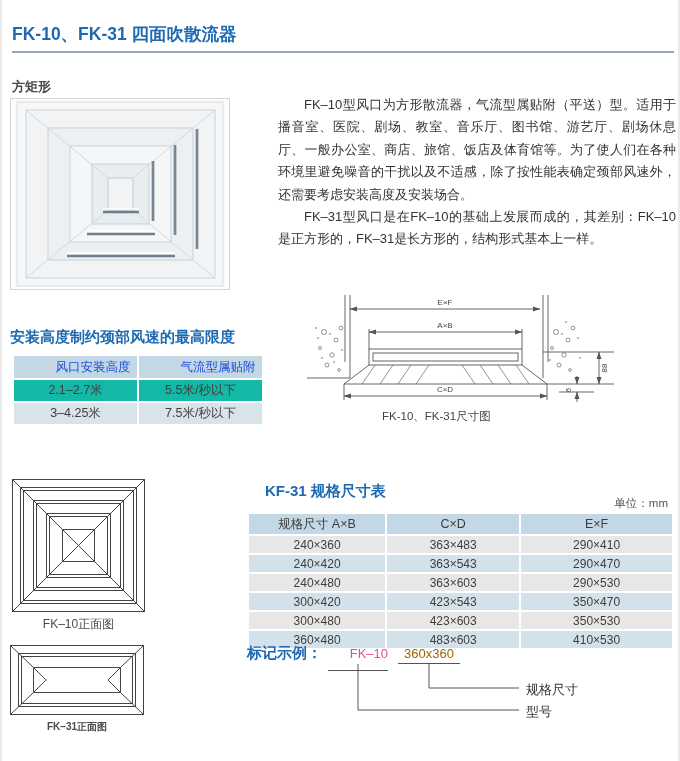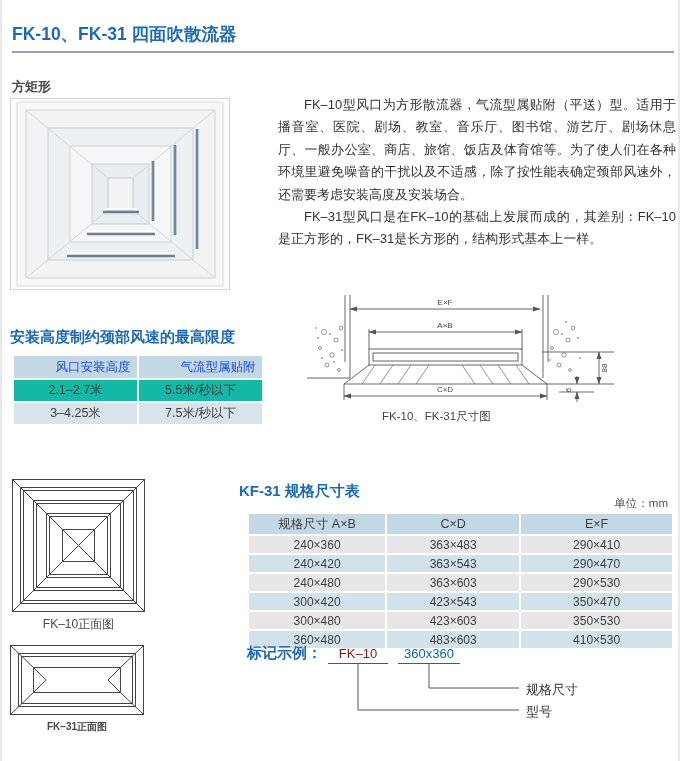--- a/index.html
+++ b/index.html
@@ -27,32 +27,32 @@
 
   .height-table { left:10px; top:354px; width:252px; }
   .height-table th { background:#c3d7e5; height:20px; font-size:12.5px; color:#1d4ed8;padding-left:36px; }
   .height-table td { height:19px; font-size:12.5px; color:#3e3e3e; }
   .height-table tr.row-a td { background:#14b8a6; }
   .height-table tr.row-b td { background:#d9e3ea; }
 
   .dim-figure { left:292px; top:292px; }
   .dim-caption { left:380px; top:409px; width:160px; text-align:left; font-size:11.5px; color:#444; }
 
-  .spec-title { left:237px; top:482px; }
+  .spec-title { left:263px; top:482px; }
   .spec-unit { right:10px; top:496px; font-size:11.5px; color:#555; }
   .spec-table { left:245px; top:512px; width:427px; table-layout:fixed; }
   .spec-table col.c1 { width:32.5%; } .spec-table col.c2 { width:31.5%; } .spec-table col.c3 { width:36%; }
   .spec-table th { background:#c3d7e5; height:18px; font-size:12.5px; color:#3e3e3e; }
   .spec-table td { height:15px; font-size:12px; color:#3e3e3e; }
   .spec-table tr.row-a td { background:#e7e7e7; }
   .spec-table tr.row-b td { background:#d3e1ea; }
 
   .marking-label { left:245px; top:644px; font-size:15px; font-weight:bold; color:#1d6ab3; }
-  .marking-model { left:326px; top:646px; width:60px; text-align:center; font-size:13px; color:#7f1d1d; border-bottom:1px solid #555; padding-bottom:2px; }
-  .marking-size  { left:396px; top:646px; width:62px; text-align:center; font-size:13px; color:#0369a1; border-bottom:1px solid #555; padding-bottom:2px; }
+  .marking-model { left:326px; top:646px; width:60px; text-align:right; font-size:13px; color:#ec4899; border-bottom:1px solid #555; padding-bottom:9px; }
+  .marking-size  { left:396px; top:646px; width:62px; text-align:center; font-size:13px; color:#a16207; border-bottom:1px solid #555; padding-bottom:2px; }
   .callout-size  { left:524px; top:681px; font-size:13px; color:#333; }
   .callout-model { left:524px; top:703px; font-size:13px; color:#333; }
 
   .fk10-figure { left:10px; top:479px; }
   .fk10-caption { left:10px; top:616px; width:133px; text-align:center; font-size:12px; color:#4a4a4a; }
   .fk31-figure { left:8px; top:645px; }
   .fk31-caption { left:8px; top:720px; width:134px; text-align:center; font-size:10px; color:#4a4a4a;font-weight:bold; }
 
   svg { display:block; }
   .dline { stroke:#555; stroke-width:0.9; fill:none; }

